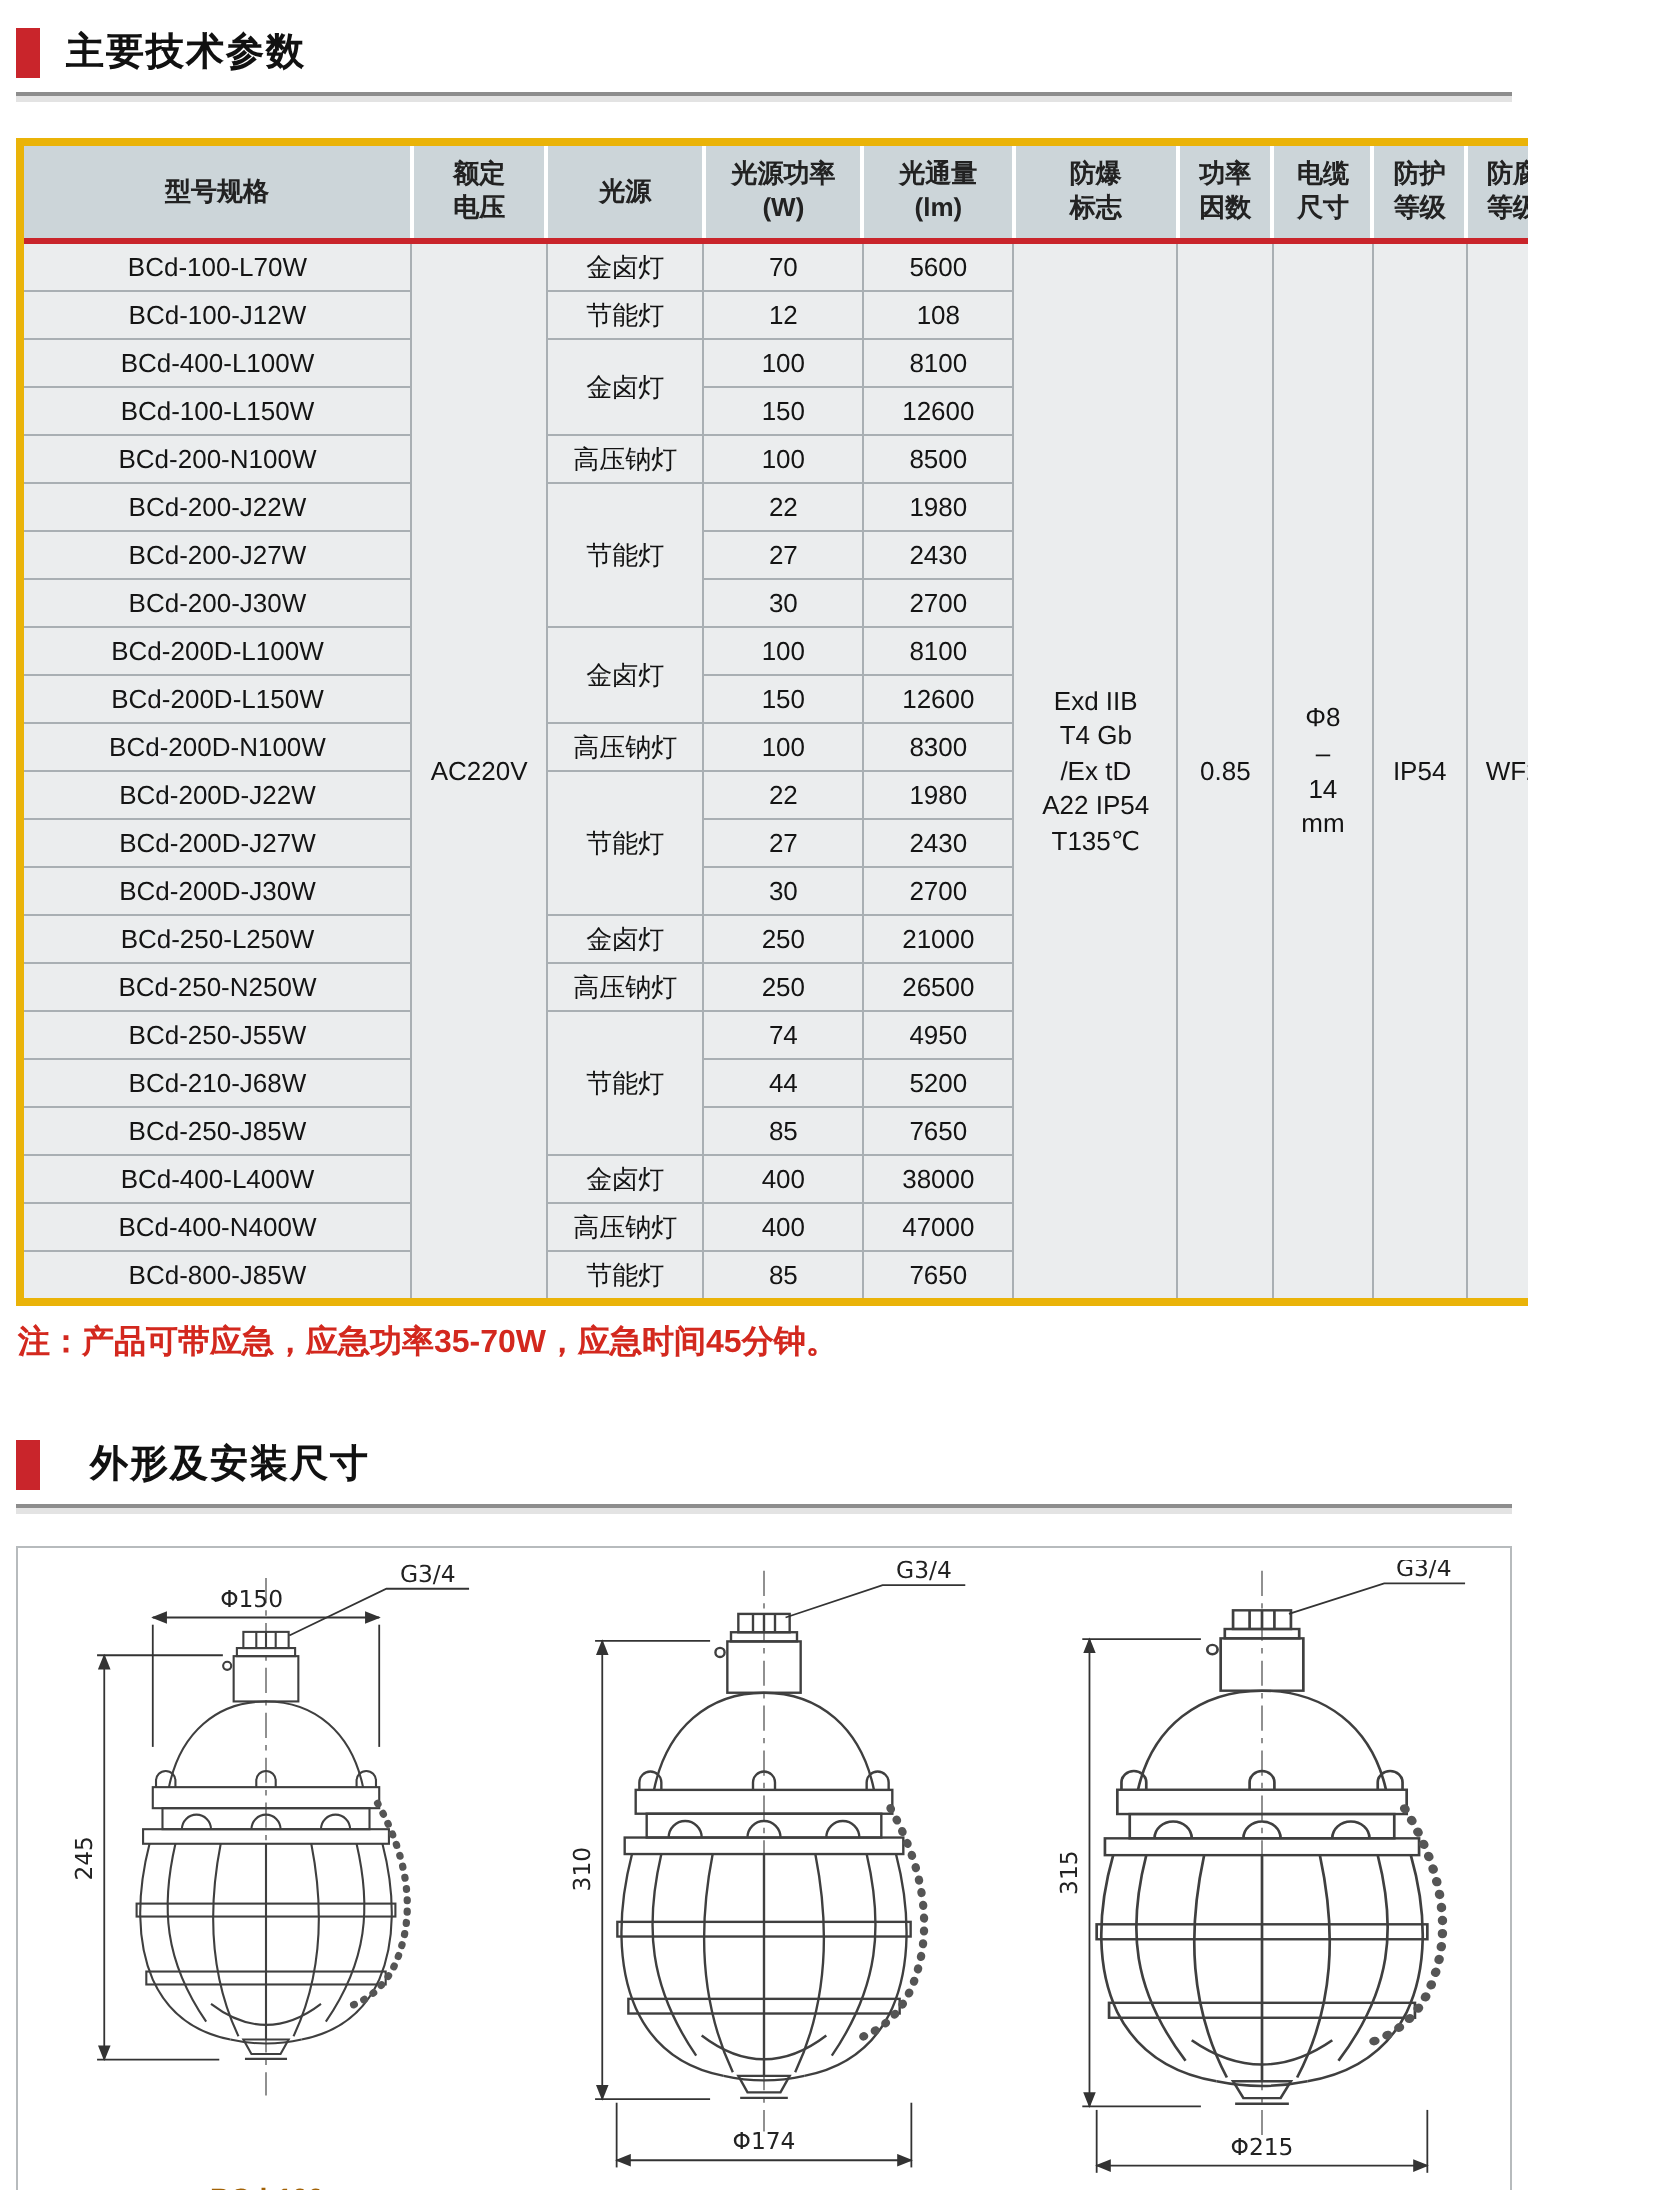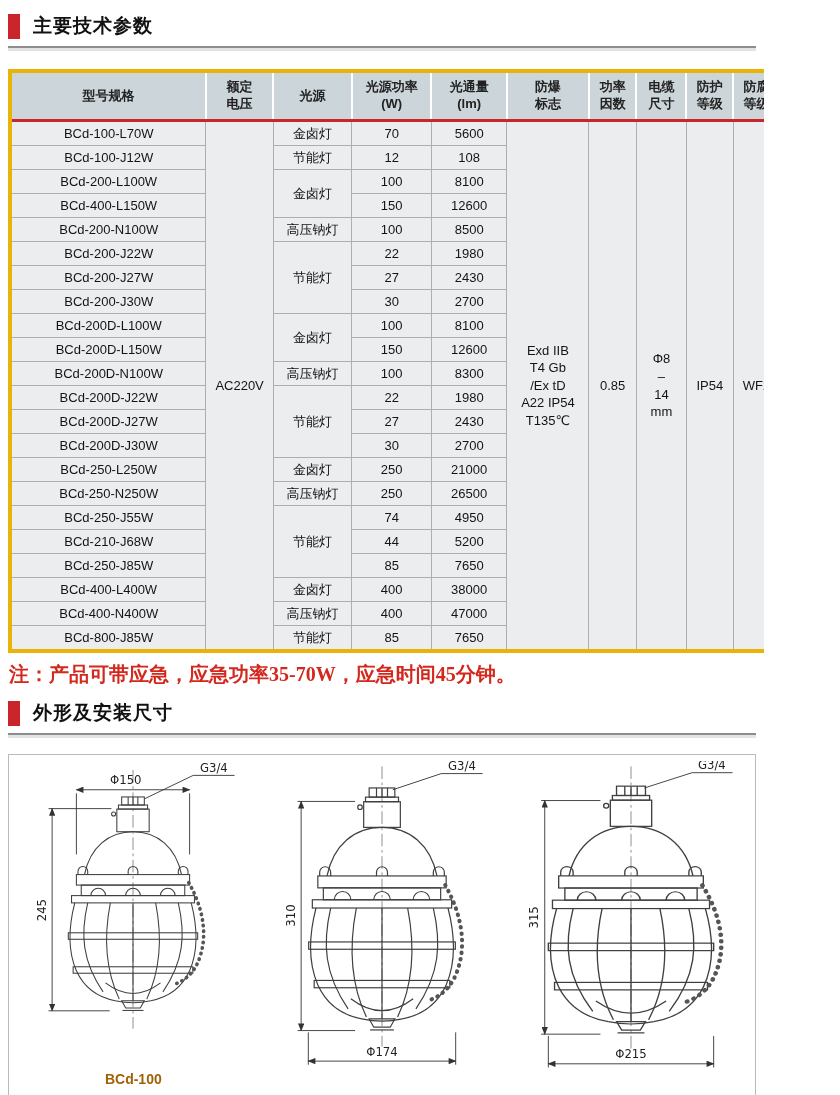--- a/index.html
+++ b/index.html
@@ -15,22 +15,22 @@
   table.spec{margin:21px 8px 0 8px;width:824px;border-collapse:collapse;table-layout:fixed;}
   table.spec thead th{background:#ccd5d9;height:46px;font-size:13px;font-weight:bold;color:#222;
        text-align:center;vertical-align:middle;white-space:pre-line;line-height:1.3;
        border-left:2px solid #fff;border-bottom:3px solid #c9252b;padding:0;}
   table.spec thead th:first-child{border-left:none;}
   table.spec td{background:#ebedee;border:1px solid #a9afb3;height:23px;font-size:13px;
        text-align:center;vertical-align:middle;white-space:pre-line;line-height:1.35;
        padding:0 2px;color:#141414;}
   table.spec{border:4px solid #eab308;}
   
-  .note{margin:8px 0 0 9px;font-size:20px;font-weight:bold;color:#d3281e;font-family:Liberation Serif, serif;}
-  .sec2{margin-top:12px;}
+  .note{margin:8px 0 0 9px;font-size:16px;font-weight:bold;color:#d3281e;}
+  .sec2{margin-top:37px;gap:12px;}
   
   .panel{margin:19px 8px 0 8px;height:356px;border:1px solid #b7bbbd;background:#fff;
          display:flex;justify-content:space-around;align-items:flex-start;padding-top:6px;box-sizing:border-box;}
   .drawing{width:250px;text-align:center;}
   .caption{margin-top:-4px;font-size:14px;font-weight:bold;color:#a16207;}
   
   svg text{font-family:"DejaVu Sans","Liberation Sans",sans-serif;font-size:13px;fill:#222;}
   .cl{stroke:#666;stroke-width:0.8;stroke-dasharray:14 4 3 4;}
   .dim{stroke:#333;stroke-width:1;fill:none;}
 </style>
@@ -145,27 +145,27 @@
           <td rowspan="22">E27
 E40</td>
         </tr>
         <tr>
           <td>BCd-100-J12W</td>
           <td rowspan="1">节能灯</td>
           <td>12</td>
           <td>108</td>
         </tr>
         <tr>
-          <td>BCd-200-L100W</td>
+          <td>BCd-400-L100W</td>
           <td rowspan="2">金卤灯</td>
           <td>100</td>
           <td>8100</td>
         </tr>
         <tr>
-          <td>BCd-400-L150W</td>
+          <td>BCd-100-L150W</td>
           <td>150</td>
           <td>12600</td>
         </tr>
         <tr>
           <td>BCd-200-N100W</td>
           <td rowspan="1">高压钠灯</td>
           <td>100</td>
           <td>8500</td>
         </tr>
         <tr>

